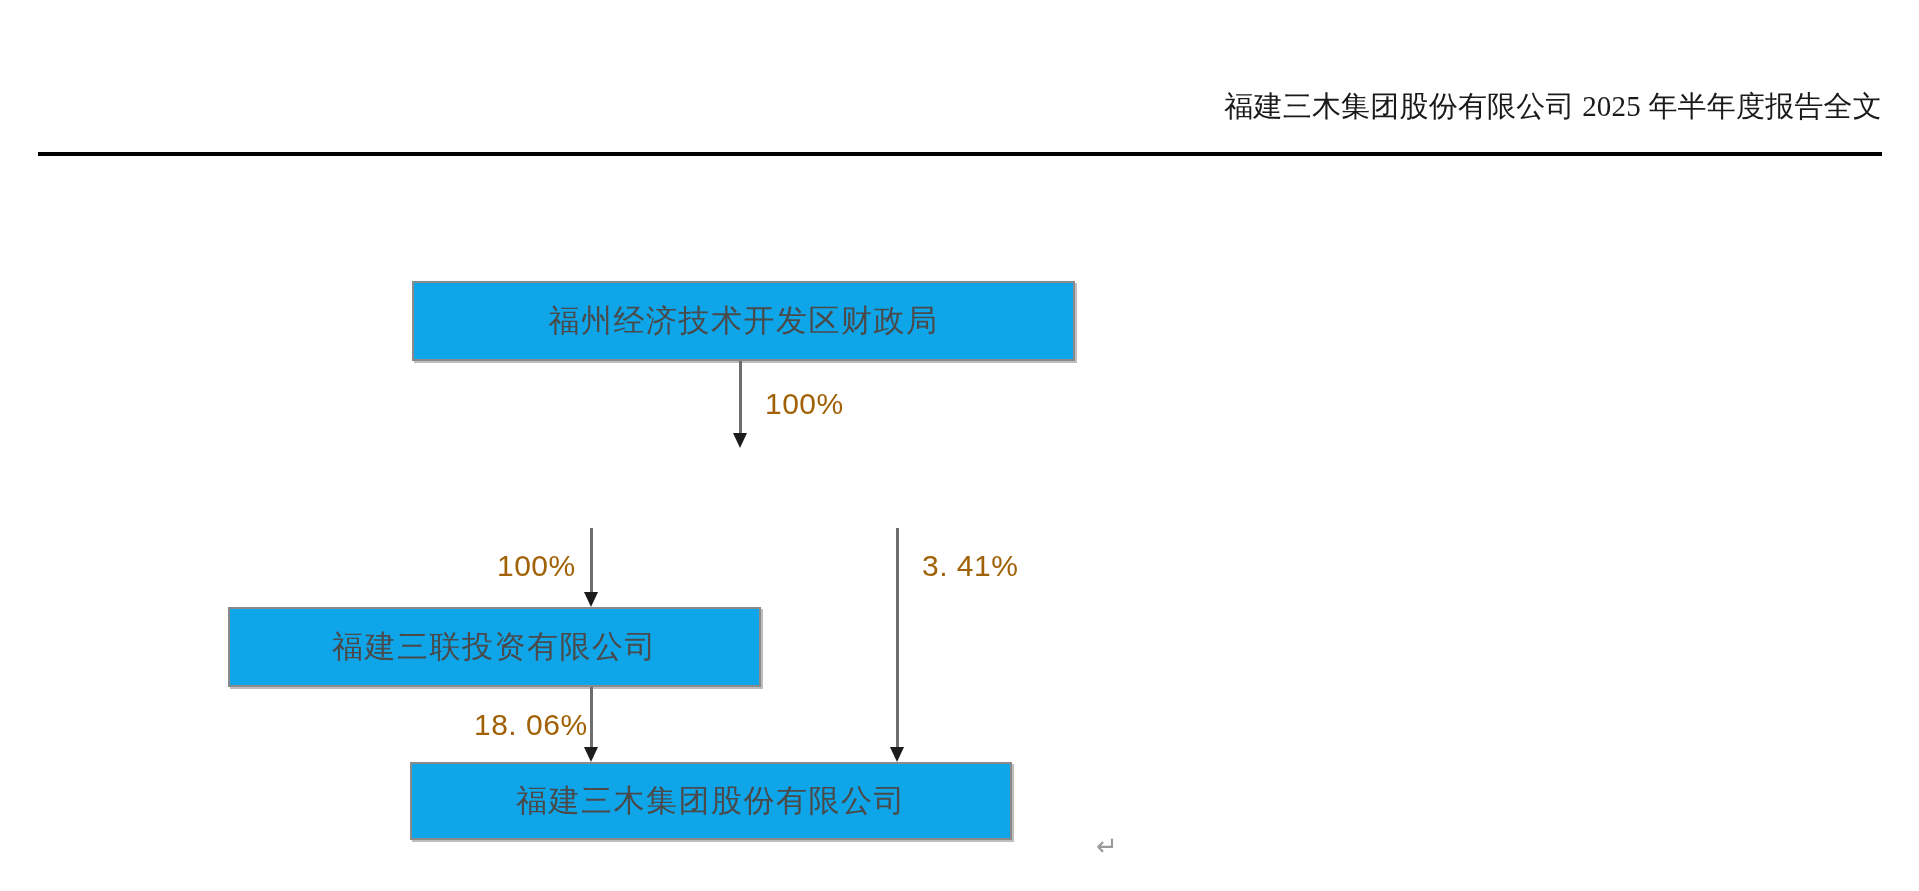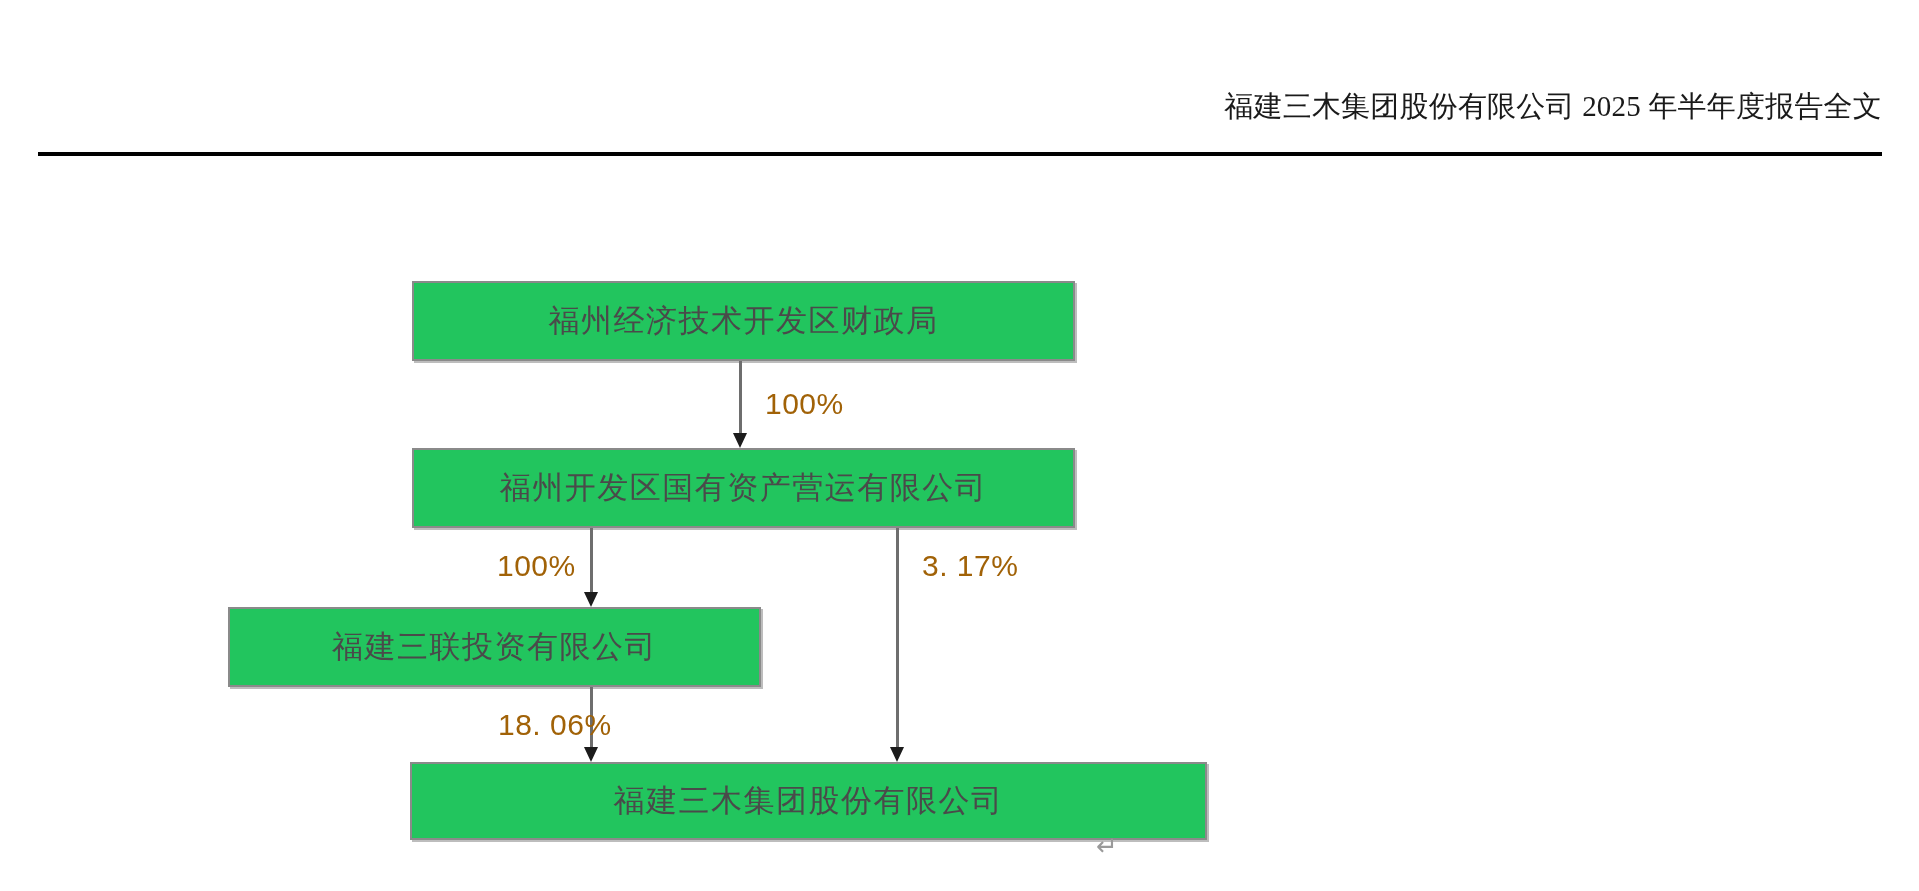--- a/index.html
+++ b/index.html
@@ -51,41 +51,41 @@
     left: 0;
     top: 0;
     width: 1919px;
     height: 891px;
   }
 
   .node-box {
     position: absolute;
     box-sizing: border-box;
     border: 2px solid #8a8a8a;
-    background: #22c55e;
+    background: #0ea5e9;
     display: flex;
     align-items: center;
     justify-content: center;
     box-shadow: 2px 2px 0 0 #bdbdbd;
   }
   .node-box .node-label {
     font-family: "Liberation Serif", "DejaVu Serif", serif;
     font-size: 31px;
     line-height: 1.1;
     color: #4a4a4a;
     white-space: nowrap;
     letter-spacing: 1.5px;
     font-weight: 400;
   }
 
   
   #node-finance-bureau { left: 412px; top: 281px;  width: 663px; height: 80px; }
   #node-asset-operation{ left: 412px; top: 448px;  width: 663px; height: 80px; }
   #node-sanlian        { left: 228px; top: 607px;  width: 533px; height: 80px; }
-  #node-sanmu          { left: 410px; top: 762px;  width: 797px; height: 78px; }
+  #node-sanmu          { left: 410px; top: 762px;  width: 602px; height: 78px; }
 
   
   .connector {
     position: absolute;
   }
   .connector .line {
     position: absolute;
     left: 0;
     top: 0;
     width: 3px;
@@ -124,21 +124,21 @@
     font-family: Liberation Sans, sans-serif;
     font-size: 30px;
     line-height: 1;
     color: #a16207;
     white-space: nowrap;
     letter-spacing: 0.5px;
   }
   #label-bureau-to-asset  { left: 765px; top: 389px; }
   #label-asset-to-sanlian { left: 497px; top: 551px; }
   #label-asset-to-sanmu   { left: 922px; top: 551px; }
-  #label-sanlian-to-sanmu { left: 474px; top: 710px; margin-left: 24px; }
+  #label-sanlian-to-sanmu { left: 474px; top: 710px; }
 
   
   #paragraph-mark {
     position: absolute;
     left: 1096px;
     top: 833px;
     font-family: "DejaVu Sans", "Liberation Sans", sans-serif;
     font-size: 26px;
     line-height: 1;
     color: #9a9a9a;
@@ -157,35 +157,32 @@
   <div class="node-box" id="node-finance-bureau">
     <span class="node-label">福州经济技术开发区财政局</span>
   </div>
 
   <div class="connector" id="conn-bureau-to-asset">
     <div class="line"></div>
     <div class="arrowhead"></div>
   </div>
   <span class="edge-label" id="label-bureau-to-asset">100%</span>
 
-  <div class="node-box" id="node-asset-operation">
-    <span class="node-label">福州开发区国有资产营运有限公司</span>
-  </div>
 
   <div class="connector" id="conn-asset-to-sanlian">
     <div class="line"></div>
     <div class="arrowhead"></div>
   </div>
   <span class="edge-label" id="label-asset-to-sanlian">100%</span>
 
   <div class="connector" id="conn-asset-to-sanmu">
     <div class="line"></div>
     <div class="arrowhead"></div>
   </div>
-  <span class="edge-label" id="label-asset-to-sanmu">3. 17%</span>
+  <span class="edge-label" id="label-asset-to-sanmu">3. 41%</span>
 
   <div class="node-box" id="node-sanlian">
     <span class="node-label">福建三联投资有限公司</span>
   </div>
 
   <div class="connector" id="conn-sanlian-to-sanmu">
     <div class="line"></div>
     <div class="arrowhead"></div>
   </div>
   <span class="edge-label" id="label-sanlian-to-sanmu">18. 06%</span>

